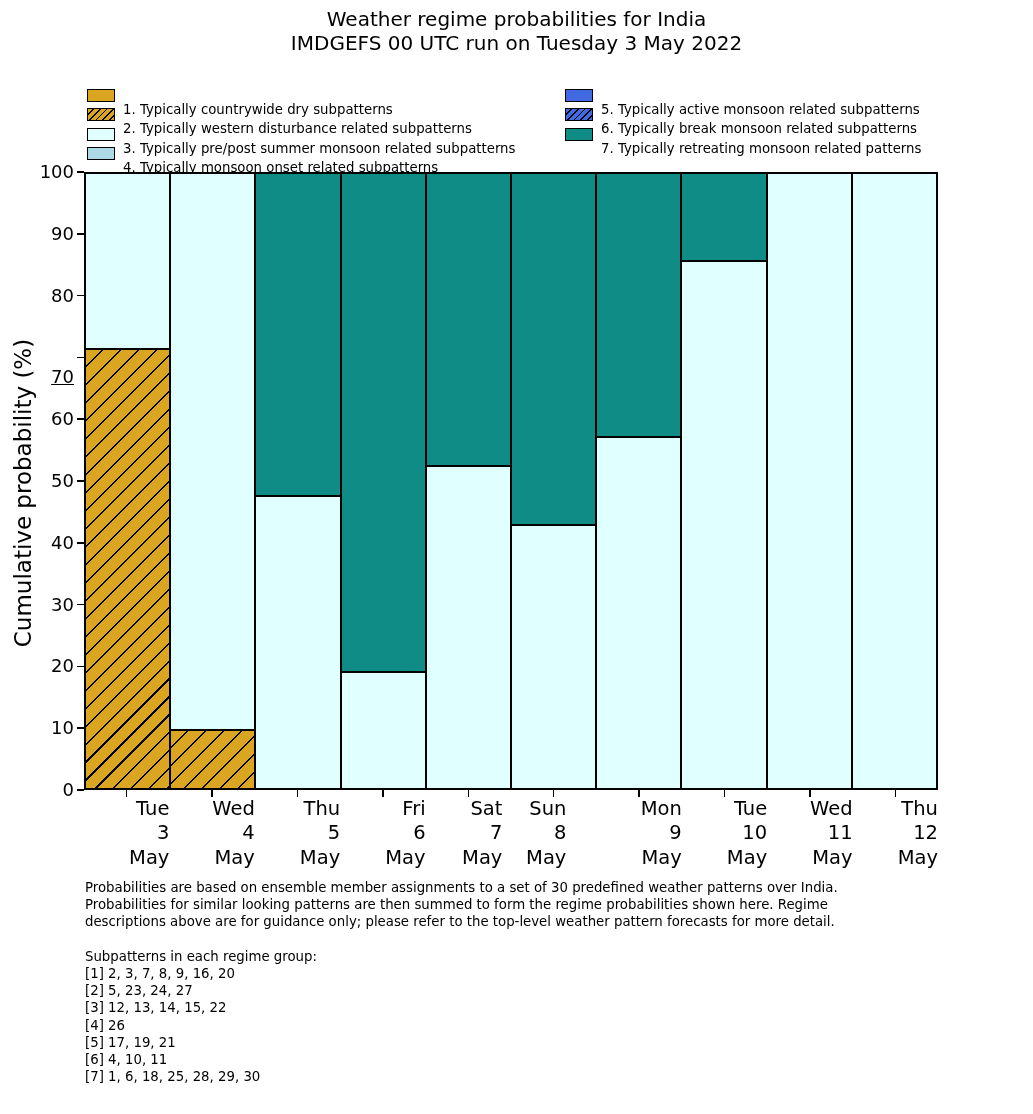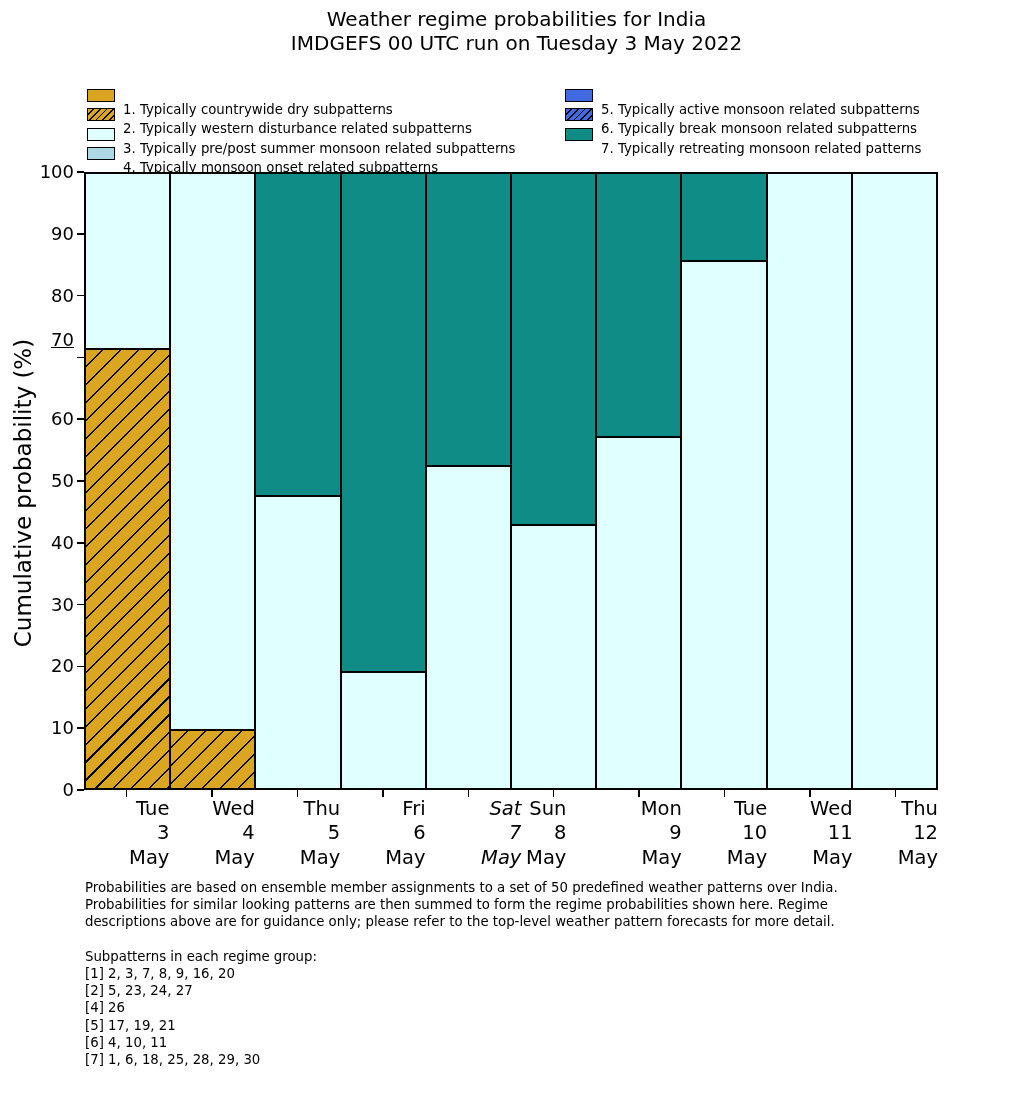--- a/index.html
+++ b/index.html
@@ -92,21 +92,21 @@
       <div class="ytick-label" style="top: 654.4px;">20</div>
       <div class="ytick-mark" style="top: 603.85px;"></div>
       <div class="ytick-label" style="top: 592.6px;">30</div>
       <div class="ytick-mark" style="top: 542.05px;"></div>
       <div class="ytick-label" style="top: 530.8px;">40</div>
       <div class="ytick-mark" style="top: 480.25px;"></div>
       <div class="ytick-label" style="top: 469px;">50</div>
       <div class="ytick-mark" style="top: 418.45px;"></div>
       <div class="ytick-label" style="top: 407.2px;">60</div>
       <div class="ytick-mark" style="top: 356.65px;"></div>
-      <div class="ytick-label" style="top: 328px; text-decoration: underline;">70</div>
+      <div class="ytick-label" style="top: 365px; text-decoration: underline;">70</div>
       <div class="ytick-mark" style="top: 294.85px;"></div>
       <div class="ytick-label" style="top: 283.6px;">80</div>
       <div class="ytick-mark" style="top: 233.05px;"></div>
       <div class="ytick-label" style="top: 221.8px;">90</div>
       <div class="ytick-mark" style="top: 171.25px;"></div>
       <div class="ytick-label" style="top: 160px;">100</div>
     </div>
 
   <div class="plot" id="plot">
       <div class="bar-col" style="left: 0%;">
@@ -168,21 +168,21 @@
         <div>5</div>
         <div>May</div>
       </div>
       <div class="xtick-mark" style="left: 382.15px;"></div>
       <div class="xlabel" style="left: 340.2px; width: 85.4px;">
         <div>Fri</div>
         <div>6</div>
         <div>May</div>
       </div>
       <div class="xtick-mark" style="left: 467.55px;"></div>
-      <div class="xlabel" style="left: 436px; width: 85.4px; font-style: italic;">
+      <div class="xlabel" style="left: 417px; width: 85.4px;">
         <div>Sat</div>
         <div>7</div>
         <div>May</div>
       </div>
       <div class="xtick-mark" style="left: 552.95px;"></div>
       <div class="xlabel" style="left: 481px; width: 85.4px;">
         <div>Sun</div>
         <div>8</div>
         <div>May</div>
       </div>
@@ -206,26 +206,27 @@
       </div>
       <div class="xtick-mark" style="left: 894.55px;"></div>
       <div class="xlabel" style="left: 852.6px; width: 85.4px;">
         <div>Thu</div>
         <div>12</div>
         <div>May</div>
       </div>
     </div>
 
   <div class="footer" id="footer">
-      <div>Probabilities are based on ensemble member assignments to a set of 50 predefined weather patterns over India.</div>
+      <div>Probabilities are based on ensemble member assignments to a set of 30 predefined weather patterns over India.</div>
       <div>Probabilities for similar looking patterns are then summed to form the regime probabilities shown here. Regime</div>
       <div>descriptions above are for guidance only; please refer to the top-level weather pattern forecasts for more detail.</div>
       <div class="spacer"></div>
       <div>Subpatterns in each regime group:</div>
       <div>[1] 2, 3, 7, 8, 9, 16, 20</div>
       <div>[2] 5, 23, 24, 27</div>
+      <div>[3] 12, 13, 14, 15, 22</div>
       <div>[4] 26</div>
       <div>[5] 17, 19, 21</div>
       <div>[6] 4, 10, 11</div>
       <div>[7] 1, 6, 18, 25, 28, 29, 30</div>
     </div>
 
 </div>
 
 </body></html>

